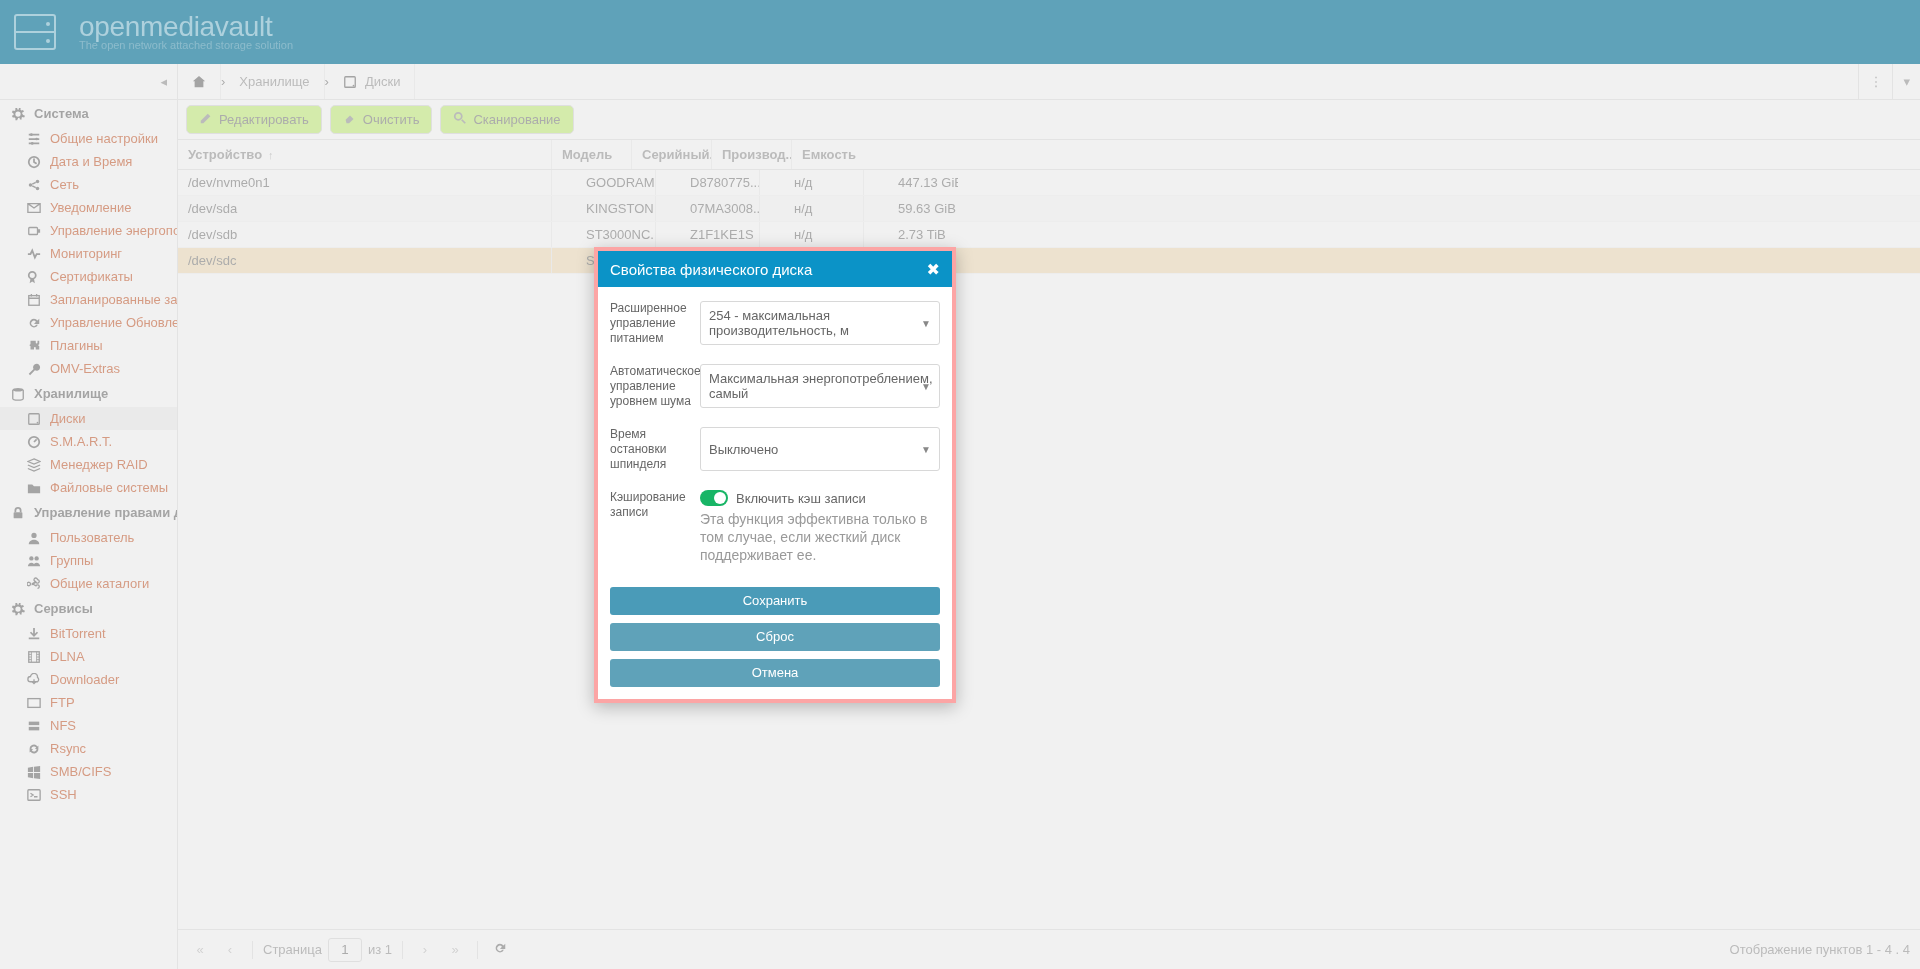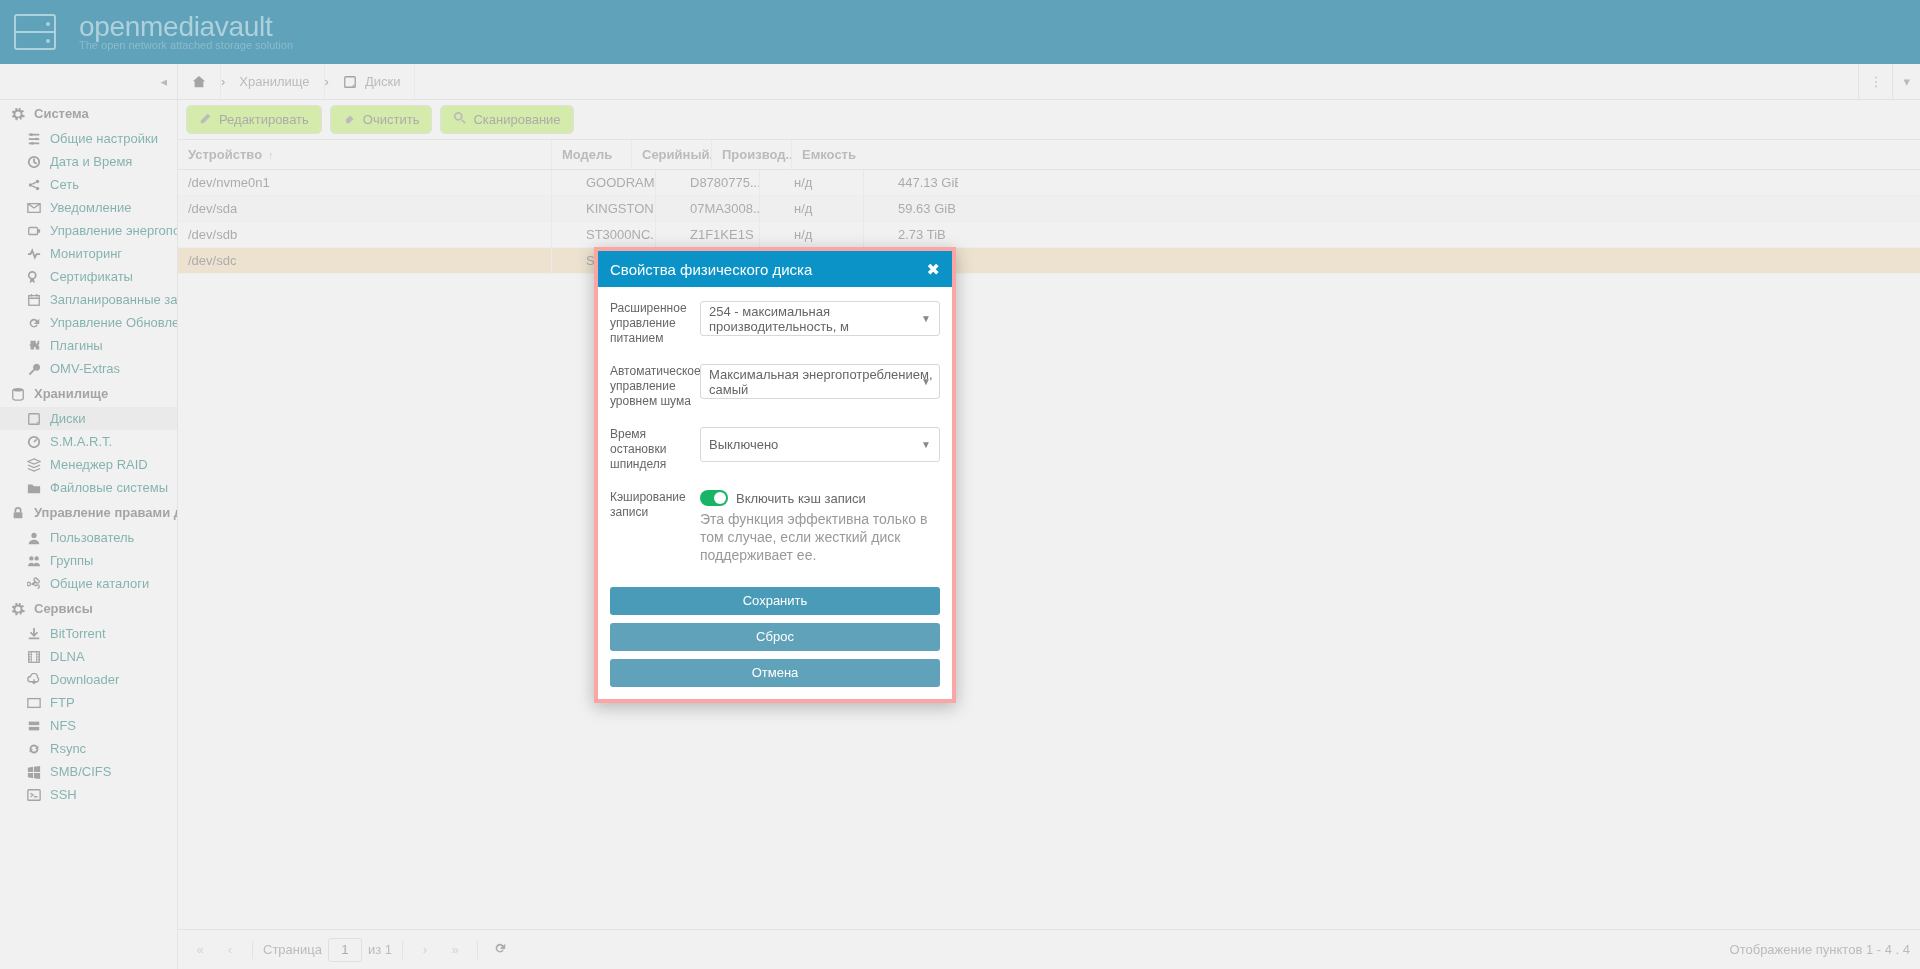--- a/index.html
+++ b/index.html
@@ -26,21 +26,21 @@
 .crumb .ico { width:14px; height:14px; display:inline-flex; align-items:center; justify-content:center; color:#555; }
 .crumb-right { margin-left:auto; display:flex; align-items:center; border-left:1px solid #e1e1e1; }
 .crumb-right .btn { padding:0 10px; height:100%; display:flex; align-items:center; border-left:1px solid #e1e1e1; color:#888; cursor:pointer; }
 .crumb-right .btn:first-child { border-left:none; }
 
 .body-main { flex:1; display:flex; min-height:0; }
 
 
 .sidebar { width: 178px; border-right:1px solid #e1e1e1; background:#fff; overflow-y:auto; overflow-x:hidden; }
 .side-group-hd { display:flex; align-items:center; gap:8px; padding: 6px 10px; font-weight:bold; color:#555; white-space:nowrap; }
-.side-item { display:flex; align-items:center; gap:8px; padding: 4px 10px 4px 26px; color:#0f766e; cursor:pointer; white-space:nowrap; overflow:hidden; }
+.side-item { display:flex; align-items:center; gap:8px; padding: 4px 10px 4px 26px; color:#c2410c; cursor:pointer; white-space:nowrap; overflow:hidden; }
 .side-item.active { background:#f0f0f0; }
 .side-item .ico, .side-group-hd .ico { width:16px; display:inline-flex; justify-content:center; color:#555; flex-shrink:0; }
 
 
 .content { flex:1; display:flex; flex-direction:column; min-width:0; }
 .toolbar { height: 40px; border-bottom:1px solid #e1e1e1; display:flex; align-items:center; padding: 0 8px; gap: 8px; }
 .btn-flat { display:flex; align-items:center; gap:6px; padding: 5px 12px; border: 1px solid #d8d8d8; border-radius:5px; background:#bef264; color:#666; cursor:pointer; }
 .btn-flat .ico { color:#888; }
 
 
@@ -71,21 +71,21 @@
 
 .mask { position: absolute; top:64px; left:0; right:0; bottom:0; background: rgba(230,230,230,0.55); }
 .modal { position:absolute; width: 362px; background:#fff; border:4px solid #fca5a5; box-shadow: 0 4px 16px rgba(0,0,0,0.25); }
 .modal-hd { height: 36px; background:#0b93c7; color:#fff; display:flex; align-items:center; padding: 0 12px; }
 .modal-hd .title { flex:1; font-size: 15px; }
 .modal-hd .close { color:#fff; cursor:pointer; font-size: 16px; }
 .modal-bd { padding: 14px 12px 10px 12px; display:flex; flex-direction:column; gap: 18px; }
 .field { display:flex; gap: 6px; align-items:flex-start; }
 .field-label { width: 84px; font-size: 12px; color:#666; line-height:1.25; }
 .field-control { flex:1; }
-.combo { height: 35px; border:1px solid #d8d8d8; border-radius:3px; display:flex; align-items:center; padding-left:8px; color:#666; position:relative; background:#fff; cursor:pointer; }
+.combo { height: 44px; border:1px solid #d8d8d8; border-radius:3px; display:flex; align-items:center; padding-left:8px; color:#666; position:relative; background:#fff; cursor:pointer; }
 .combo .caret { position:absolute; right:8px; color:#888; font-size:10px; }
 .toggle-row { display:flex; align-items:center; gap:8px; }
 .switch { width:28px; height:16px; border-radius:8px; background:#18b566; position:relative; cursor:pointer; }
 .switch .knob { position:absolute; width:12px; height:12px; border-radius:50%; background:#fff; top:2px; right:2px; }
 .field-help { font-size:14px; color:#999; margin-top:4px; line-height:1.3; }
 .modal-ft { display:flex; justify-content:center; gap:8px; padding: 12px; background:#fff;flex-direction:column; }
 .modal-ft .btn { height:28px; padding: 0 14px; border:none; border-radius:3px; background:#5fa2b9; color:#fff; cursor:pointer; font-size:13px; }
 .modal-ft .btn.primary { background:#4a9bb8; }
 
 .ico svg { width:14px; height:14px; fill:currentColor; }

